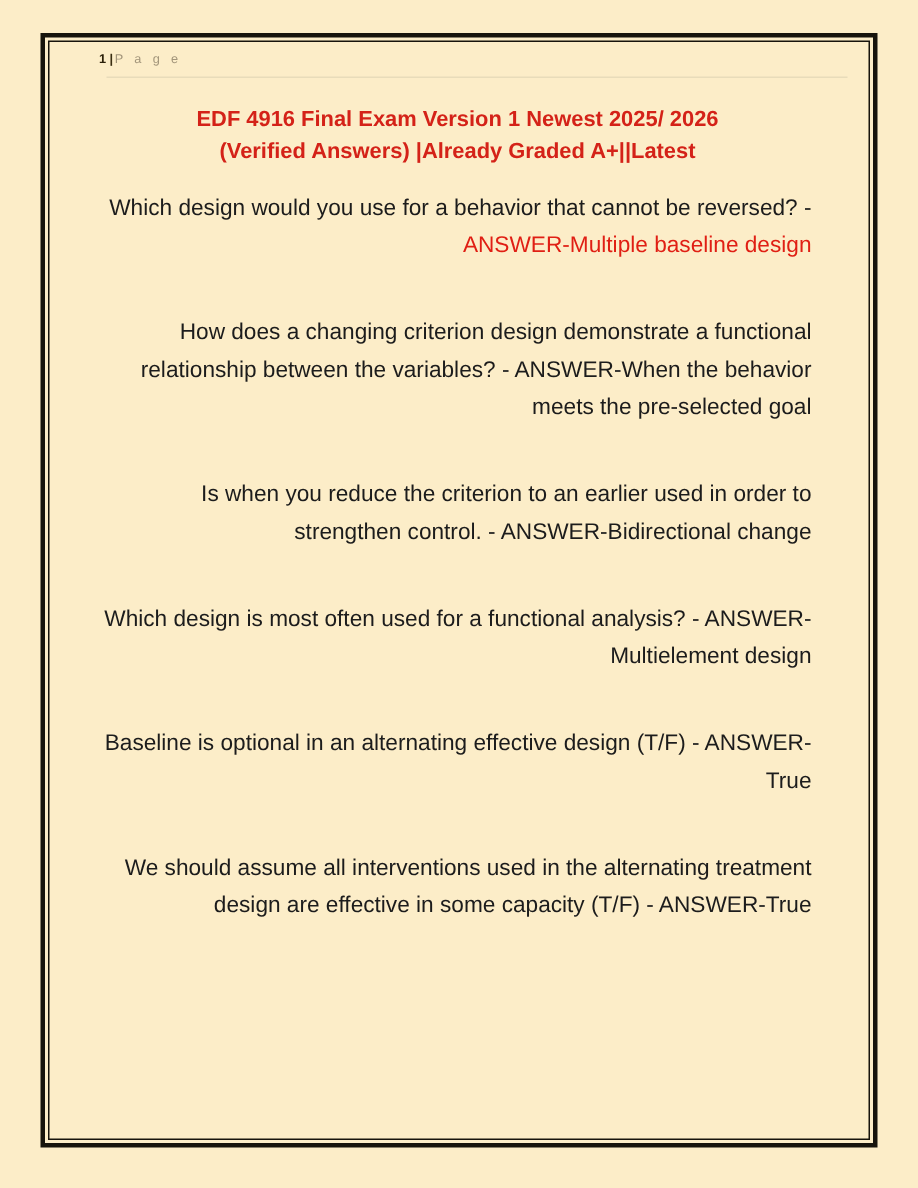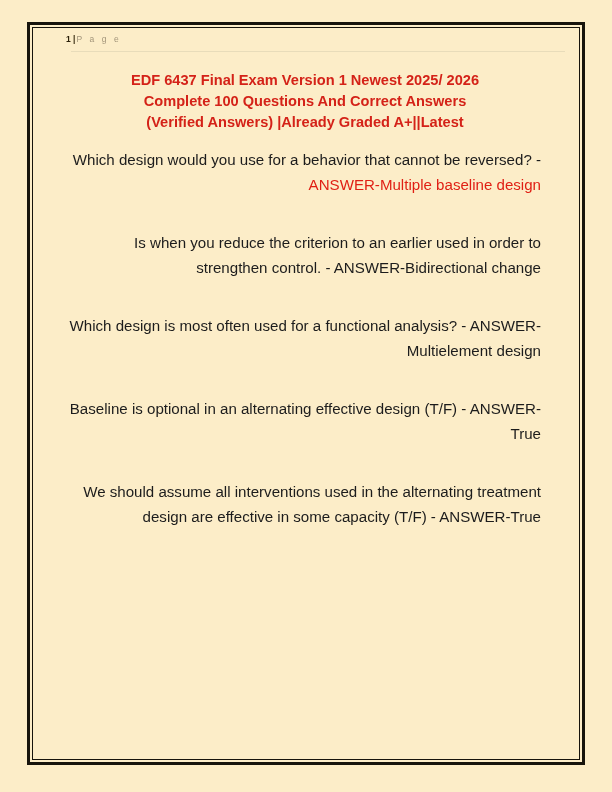--- a/index.html
+++ b/index.html
@@ -115,27 +115,27 @@
   <div id="page-border-inner"></div>
 
   <div id="running-header">
     <span class="hdr-num">1</span><span class="hdr-bar">|</span><span class="hdr-page">P a g e</span>
   </div>
   <div id="header-rule"></div>
 
   <div id="content">
 
     <h1 id="doc-title">
-      <span class="tline">EDF 6437 Final Exam Version 1 Newest 2025/ 2026</span>
-      <span class="tline">Complete 100 Questions And Correct Answers</span>
+      <span class="tline">EDF 4916 Final Exam Version 1 Newest 2025/ 2026</span>
       <span class="tline">(Verified Answers) |Already Graded A+||Latest</span>
     </h1>
 
     <p class="qa-block"><span>Which design would you use for a behavior that cannot be reversed? - </span><span class="ans-red">ANSWER-Multiple baseline design</span></p>
 
+    <p class="qa-block"><span>How does a changing criterion design demonstrate a functional relationship between the variables? - ANSWER-When the behavior meets the pre-selected goal</span></p>
 
     <p class="qa-block"><span>Is when you reduce the criterion to an earlier used in order to strengthen control. - ANSWER-Bidirectional change</span></p>
 
     <p class="qa-block"><span>Which design is most often used for a functional analysis? - ANSWER-Multielement design</span></p>
 
     <p class="qa-block"><span>Baseline is optional in an alternating effective design (T/F) - ANSWER-True</span></p>
 
     <p class="qa-block"><span>We should assume all interventions used in the alternating treatment design are effective in some capacity (T/F) - ANSWER-True</span></p>
 
   </div>

